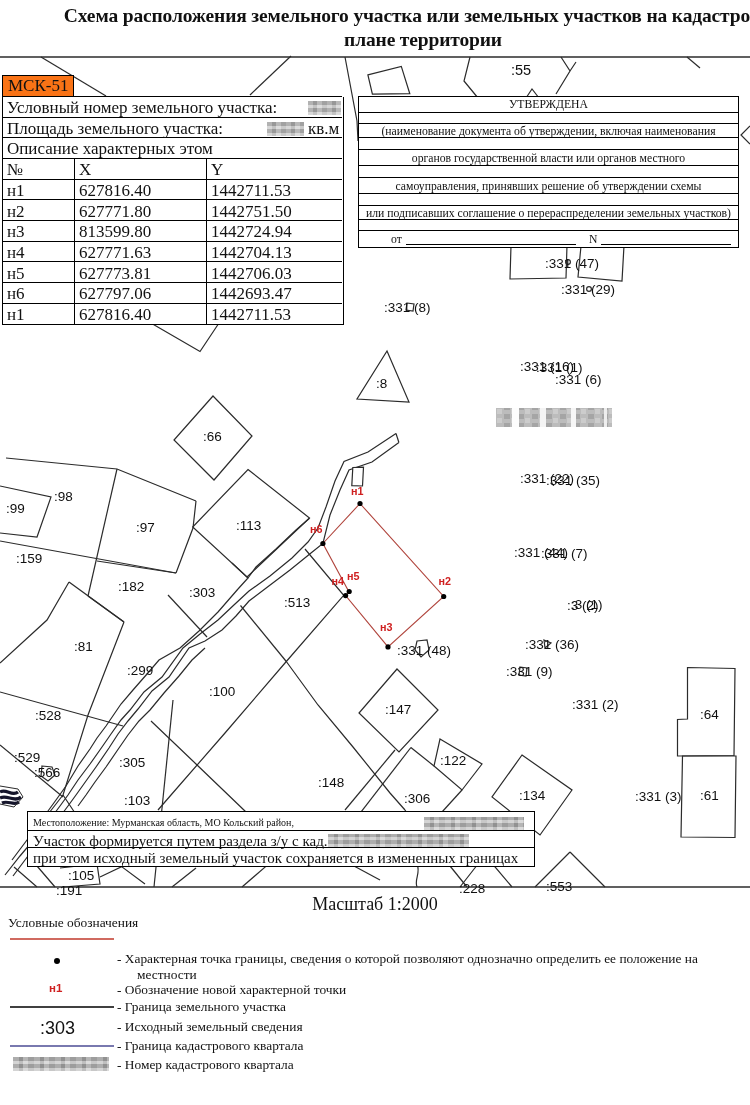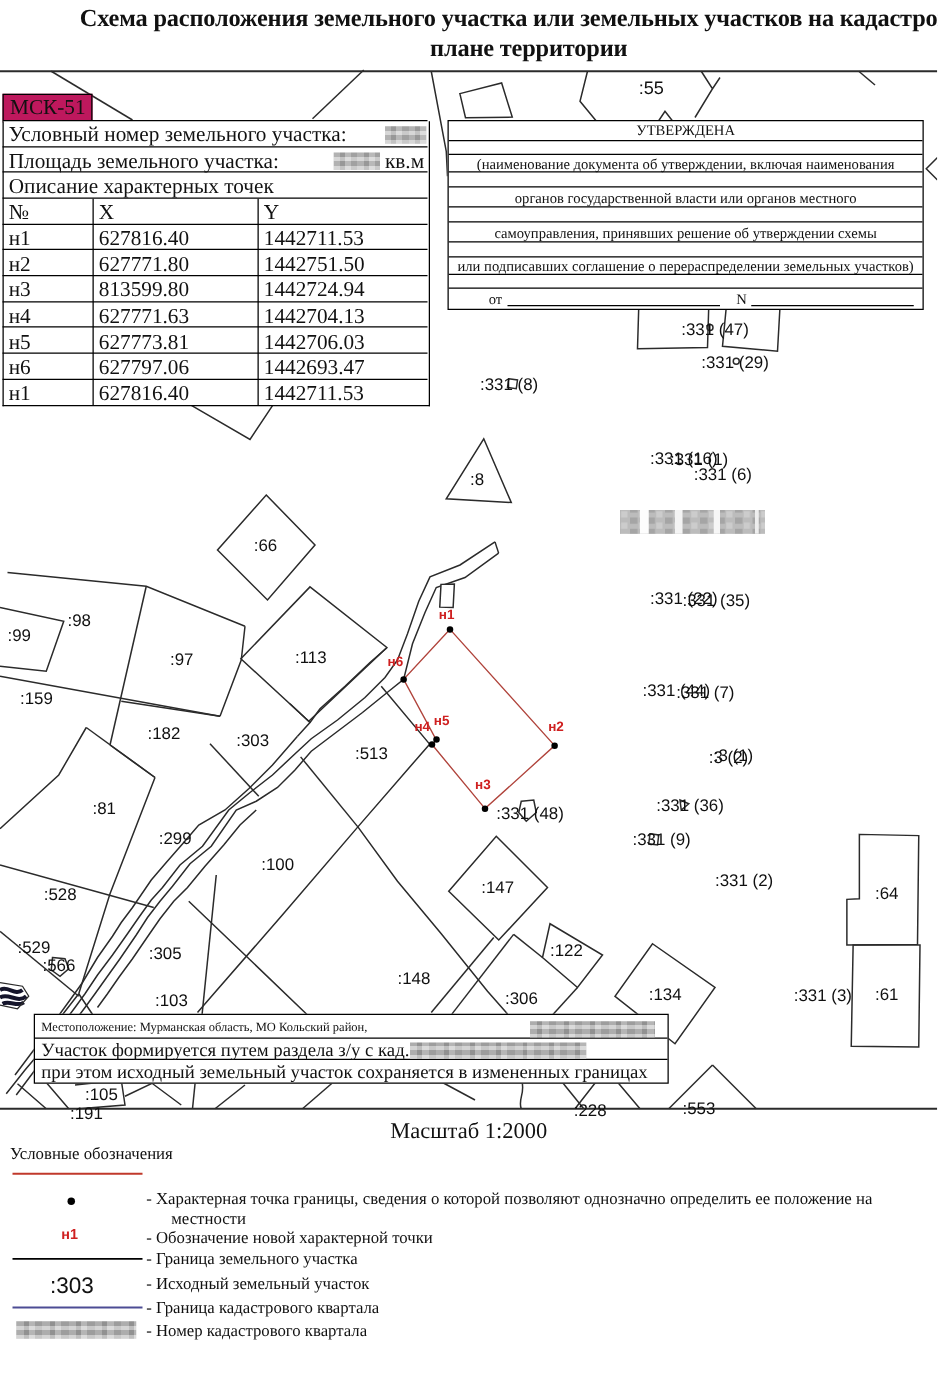--- a/index.html
+++ b/index.html
@@ -218,21 +218,21 @@
       <path d="M2,803 C8,800 14,806 19,802"></path>
     </g>
     <path d="M0,786 L18,789 L23,797 L14,807 L0,804" fill="none" stroke="#2b2b2b" stroke-width="1"></path>
 
     <line x1="10" y1="939" x2="114" y2="939" stroke="#c0392b" stroke-width="1.6"></line>
     <circle cx="57" cy="961" r="3" fill="#000"></circle>
     <line x1="10" y1="1007" x2="114" y2="1007" stroke="#000" stroke-width="1.4"></line>
     <line x1="10" y1="1046" x2="114" y2="1046" stroke="#4c4c94" stroke-width="1.6"></line>
   </svg>
 
-  <div class="abs" style="left:2px;top:75px;width:70px;height:21px;border:1px solid #000;background:#be185d;text-align:center;">
+  <div class="abs" style="left:2px;top:75px;width:70px;height:21px;border:1px solid #000;background:#f97316;text-align:center;">
     <div class="cell" style="left:5px;top:0px;">МСК-51</div>
   </div>
 
   <div class="abs" style="left:2px;top:96px;width:340px;height:227px;border-top:1px solid #000;background:#fff;">
     <div class="abs" style="left:0;top:0;width:340px;height:227px;border-left:1px solid #000;border-right:1px solid #000;border-bottom:1px solid #000;"></div>
 
     <div class="abs" style="left:0;top:20px;width:340px;border-top:1px solid #000;"></div>
     <div class="abs" style="left:0;top:40px;width:340px;border-top:1px solid #000;"></div>
     <div class="abs" style="left:0;top:61px;width:340px;border-top:1px solid #000;"></div>
     <div class="abs" style="left:0;top:82px;width:340px;border-top:1px solid #000;"></div>
@@ -242,21 +242,21 @@
     <div class="abs" style="left:0;top:164px;width:340px;border-top:1px solid #000;"></div>
     <div class="abs" style="left:0;top:185px;width:340px;border-top:1px solid #000;"></div>
     <div class="abs" style="left:0;top:206px;width:340px;border-top:1px solid #000;"></div>
 
     <div class="abs" style="left:72px;top:62px;height:165px;border-left:1px solid #000;"></div>
     <div class="abs" style="left:204px;top:62px;height:165px;border-left:1px solid #000;"></div>
 
     <div class="cell" style="left:5px;top:1px;">Условный номер земельного участка:</div>
     <div class="cell" style="left:5px;top:22px;">Площадь земельного участка:</div>
     <div class="cell" style="left:306px;top:22px;">кв.м</div>
-    <div class="cell" style="left:5px;top:42px;">Описание характерных точек</div>
+    <div class="cell" style="left:5px;top:42px;">Описание характерных этом</div>
     <div class="cell" style="left:5px;top:63px;">№</div>
     <div class="cell" style="left:77px;top:63px;">X</div>
     <div class="cell" style="left:209px;top:63px;">Y</div>
     <div class="cell" style="left:5px;top:84px;">н1</div>
       <div class="cell" style="left:77px;top:84px;">627816.40</div>
       <div class="cell" style="left:209px;top:84px;">1442711.53</div>
     <div class="cell" style="left:5px;top:105px;">н2</div>
       <div class="cell" style="left:77px;top:105px;">627771.80</div>
       <div class="cell" style="left:209px;top:105px;">1442751.50</div>
     <div class="cell" style="left:5px;top:125px;">н3</div>
@@ -311,18 +311,18 @@
     <div class="blur2" style="left:300px;top:22px;width:141px;height:13px;"></div>
   </div>
 
   <div class="abs" style="left:0;top:894px;width:750px;text-align:center;font-size:18px;">Масштаб 1:2000</div>
   <div class="leg" style="left:8px;top:915px;">Условные обозначения</div>
   <div class="leg" style="left:117px;top:951px;">- Характерная точка границы, сведения о которой позволяют однозначно определить ее положение на</div>
   <div class="leg" style="left:117px;top:967px;margin-left:20px;">местности</div>
   <div class="leg" style="left:117px;top:982px;">- Обозначение новой характерной точки</div>
   <div class="leg" style="left:49px;top:982px;color:#cf2020;font-family:'Liberation Sans',sans-serif;font-size:11.5px;font-weight:bold;">н1</div>
   <div class="leg" style="left:117px;top:999px;">- Граница земельного участка</div>
-  <div class="leg" style="left:117px;top:1019px;">- Исходный земельный участок</div>
+  <div class="leg" style="left:117px;top:1019px;">- Исходный земельный сведения</div>
   <div class="leg" style="left:40px;top:1018px;font-family:'Liberation Sans',sans-serif;font-size:18px;">:303</div>
   <div class="leg" style="left:117px;top:1038px;">- Граница кадастрового квартала</div>
   <div class="leg" style="left:117px;top:1057px;">- Номер кадастрового квартала</div>
   <div class="blur2" style="left:13px;top:1057px;width:96px;height:14px;"></div>
 </div>
 
 </body></html>

